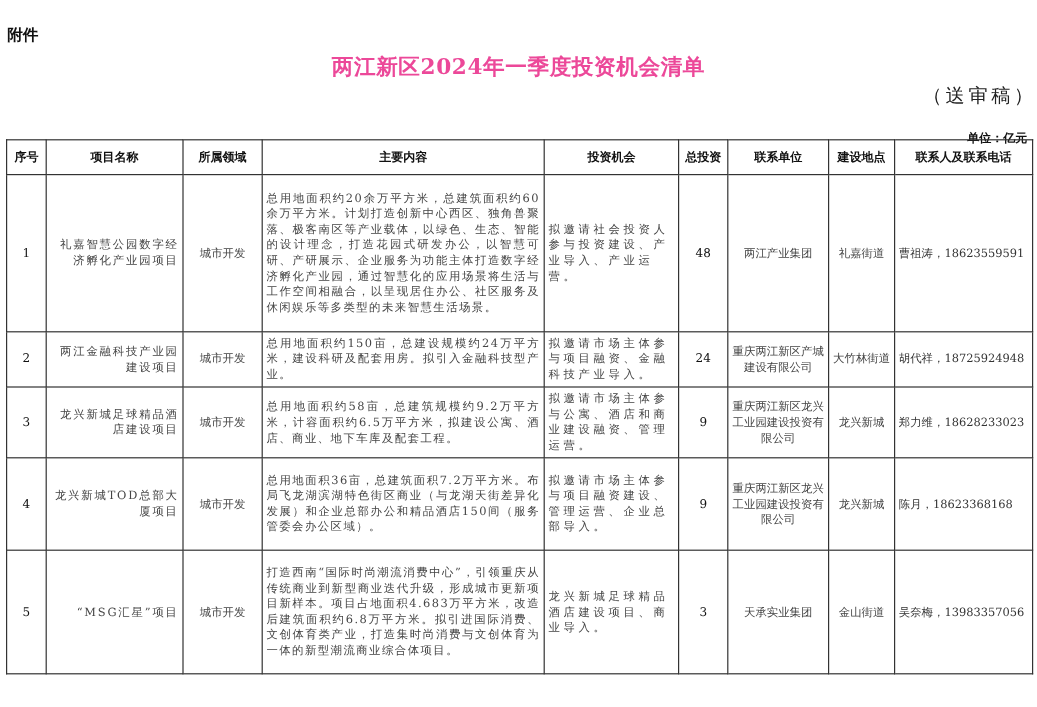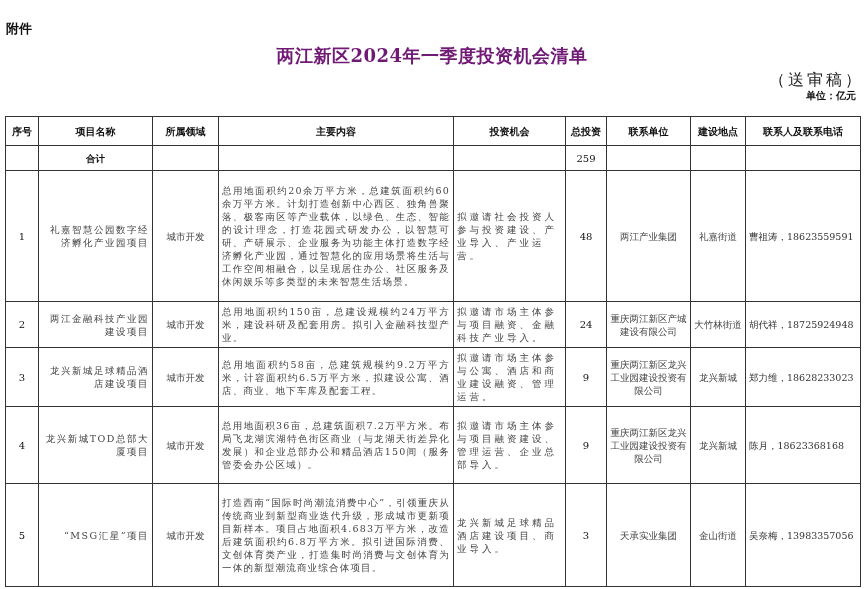--- a/index.html
+++ b/index.html
@@ -7,28 +7,28 @@
     width: 864px; height: 589px; position: relative; overflow: hidden;
     font-family: "DejaVu Serif", "Liberation Serif", serif; color: #222;
   }
   .attach {
     position: absolute; left: 6px; top: 20px;
     font-family: "DejaVu Sans", "Liberation Sans", sans-serif;
     font-size: 13px; font-weight: bold; color: #111;
   }
   .title {
     position: absolute; left: 0; width: 864px; top: 44px; text-align: center;
-    font-size: 18px; font-weight: bold; color: #701a75; letter-spacing: 0.5px;
+    font-size: 18px; font-weight: bold; color: #ec4899; letter-spacing: 0.5px;
   }
   .subtitle {
     position: absolute; left: 0; width: 864px; top: 70px; text-align: right;
     font-size: 16px; color: #222; letter-spacing: 3px;
   }
   .unit {
-    position: absolute; right: 8px; top: 89px;
+    position: absolute; right: 8px; top: 108px;
     font-family: "DejaVu Sans", "Liberation Sans", sans-serif;
     font-size: 10px; font-weight: bold; color: #111; text-align: center;
   }
   table {
     position: absolute; left: 5px; top: 116px;
     border-collapse: collapse; table-layout: fixed; width: 855px;
   }
   td, th {
     border: 1px solid #333; padding: 1px 3px; vertical-align: middle;
     font-size: 9.5px; line-height: 13px; color: #444;
@@ -70,31 +70,20 @@
       <tr>
     <th>序号</th>
     <th>项目名称</th>
     <th>所属领域</th>
     <th>主要内容</th>
     <th>投资机会</th>
     <th>总投资</th>
     <th>联系单位</th>
     <th>建设地点</th>
     <th>联系人及联系电话</th>
-  </tr>
-  <tr class="total">
-    <td></td>
-    <td class="c lbl">合计</td>
-    <td></td>
-    <td></td>
-    <td></td>
-    <td class="c num">259</td>
-    <td></td>
-    <td></td>
-    <td></td>
   </tr>
 
   <tr style="height:131px">
     <td class="c num">1</td>
     <td class="name">礼嘉智慧公园数字经济孵化产业园项目</td>
     <td class="c">城市开发</td>
     <td class="content">总用地面积约20余万平方米，总建筑面积约60余万平方米。计划打造创新中心西区、独角兽聚落、极客南区等产业载体，以绿色、生态、智能的设计理念，打造花园式研发办公，以智慧可研、产研展示、企业服务为功能主体打造数字经济孵化产业园，通过智慧化的应用场景将生活与工作空间相融合，以呈现居住办公、社区服务及休闲娱乐等多类型的未来智慧生活场景。</td>
     <td class="opp">拟邀请社会投资人参与投资建设、产业导入、产业运营。</td>
     <td class="c num">48</td>
     <td class="c">两江产业集团</td>

